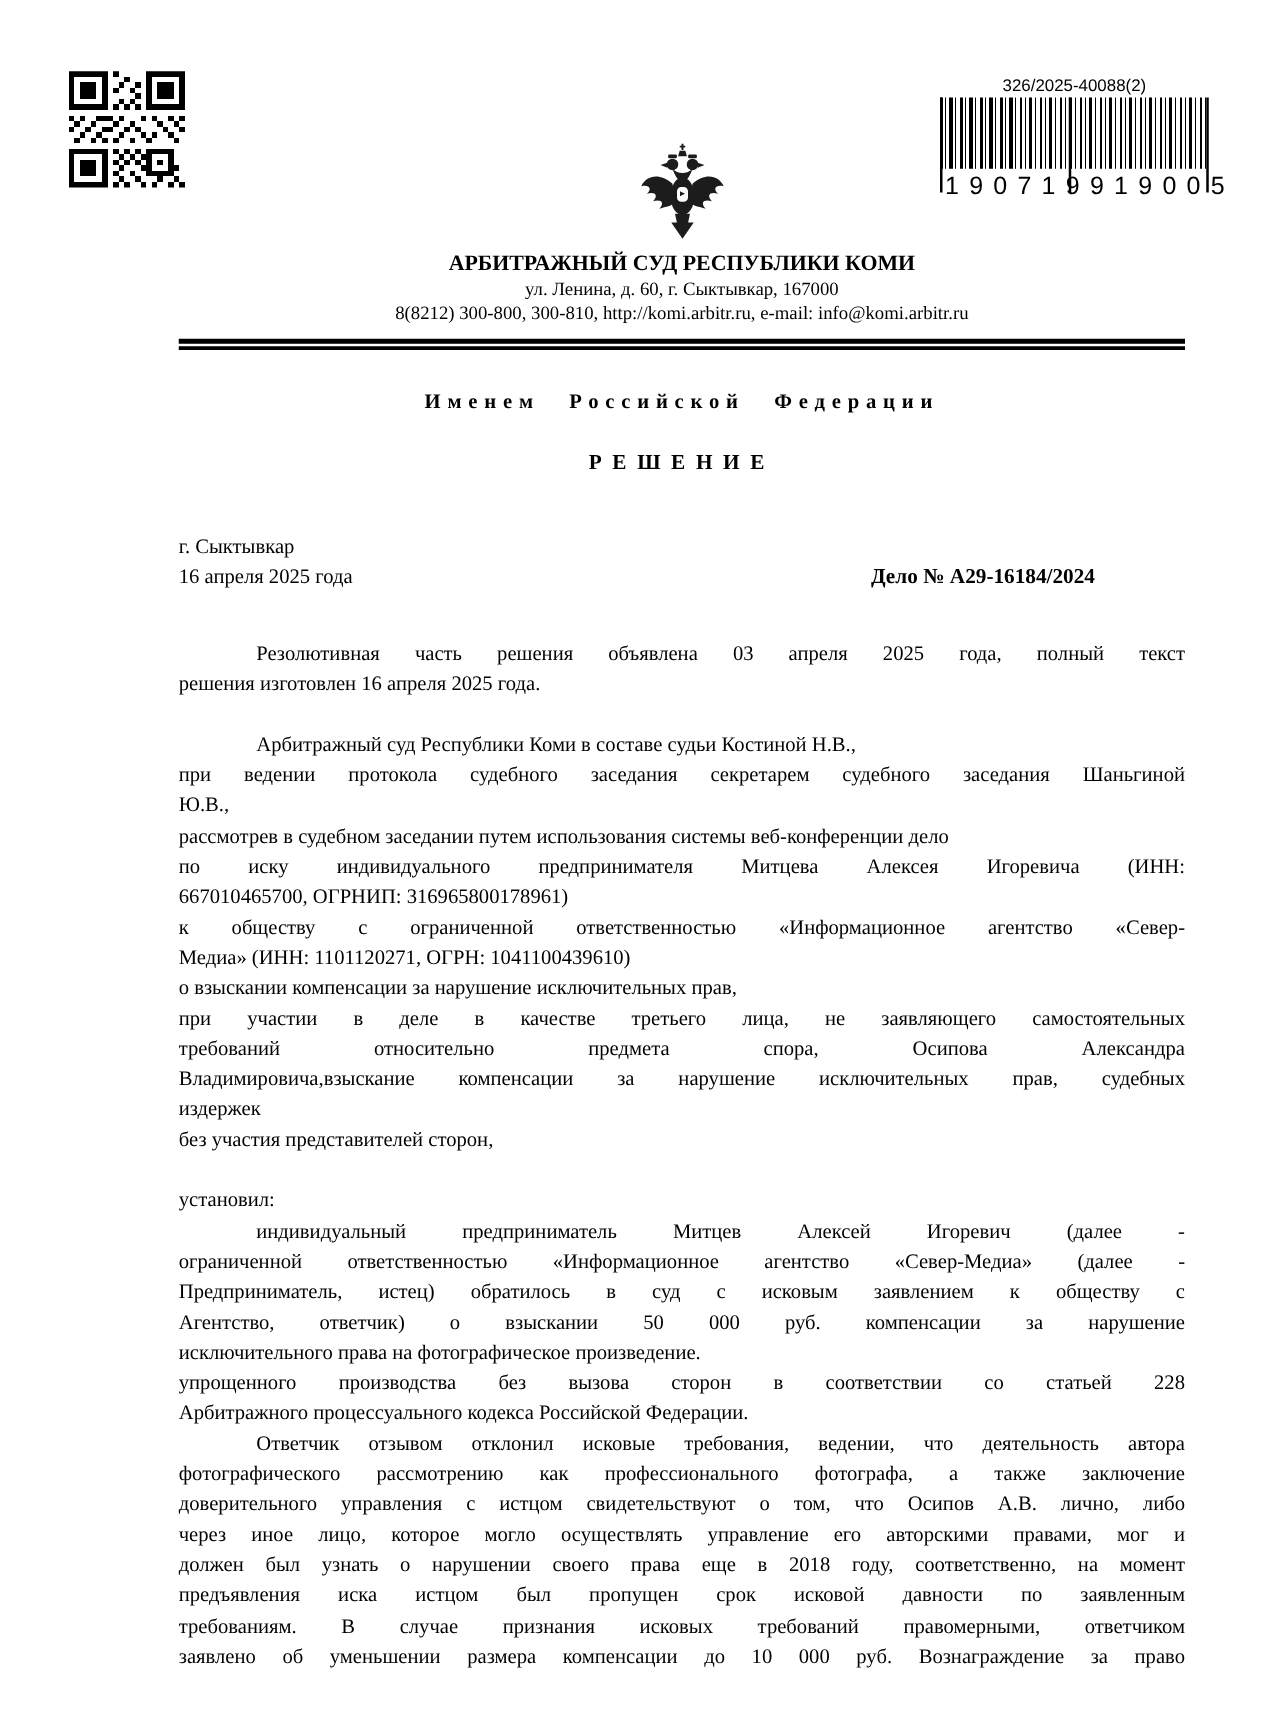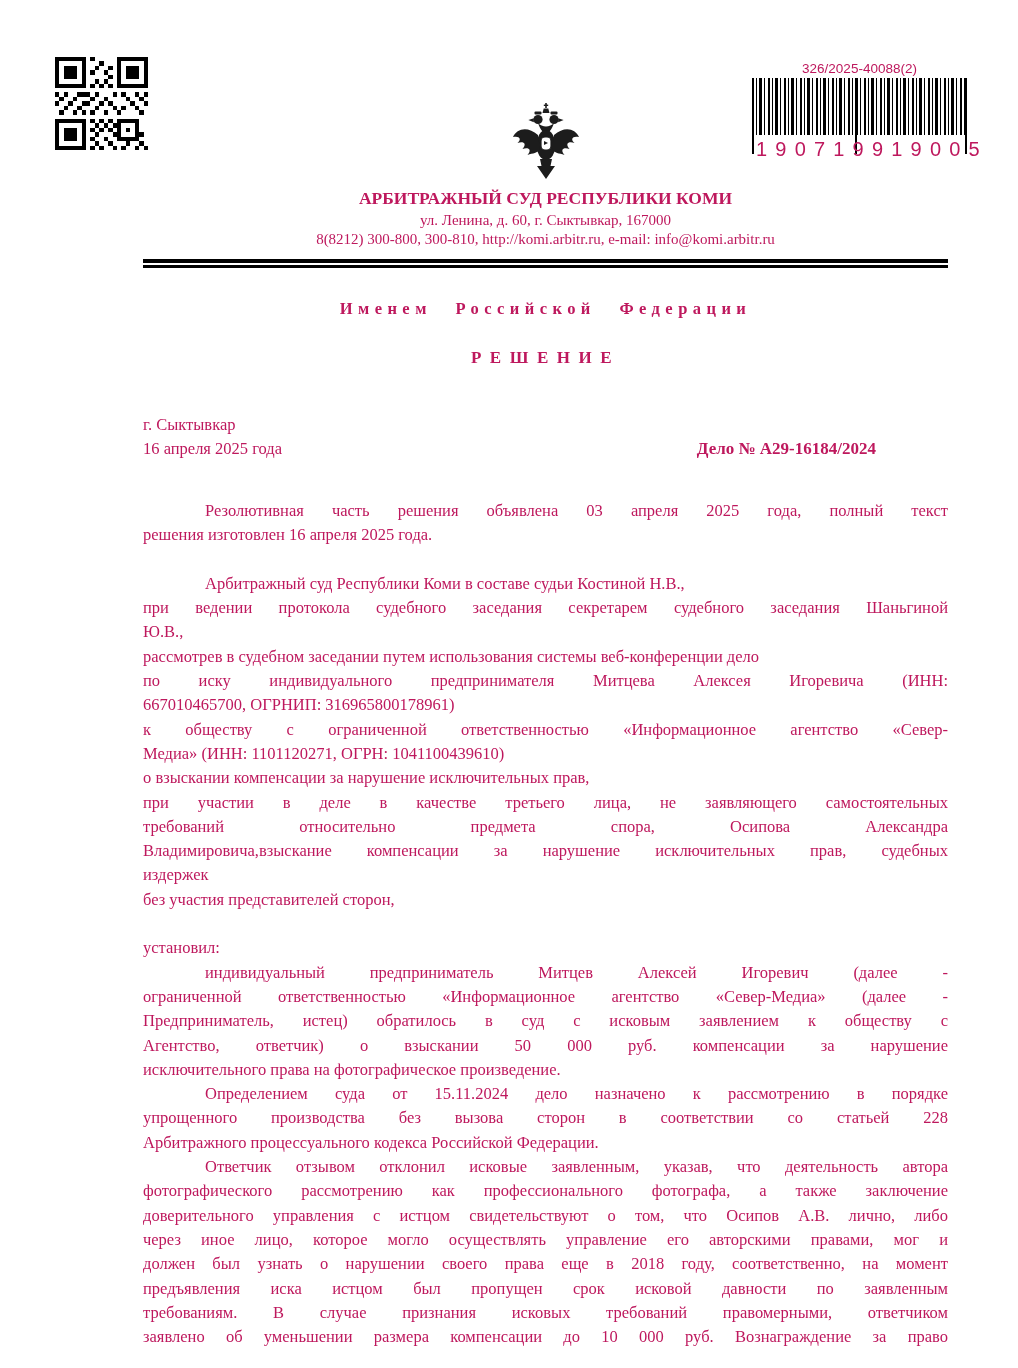--- a/index.html
+++ b/index.html
@@ -2,21 +2,21 @@
 <html><head>
 <meta charset="utf-8">
 <style>
   html,body{margin:0;padding:0;background:#fff;}
   .page{
     position:relative;
     width:1018px;height:1368px;
     background:#fff;
     overflow:hidden;
     font-family:"Liberation Serif","DejaVu Serif",serif;
-    color:#be185d;
+    color:#000000;
   }
   
   .qr{position:absolute;left:55px;top:57px;width:93px;height:93px;}
   
   .stamp{position:absolute;left:752px;top:60px;width:215px;}
   .bc-label{
     font-family:"Liberation Sans","DejaVu Sans",sans-serif;
     font-size:13.5px;text-align:center;line-height:17px;
   }
   .bc-wrap{position:relative;margin-top:1px;height:79px;}
@@ -27,21 +27,21 @@
       #000 7px 10px,#fff 10px 12px,#000 12px 13px,#fff 13px 16px);
   }
   .bc-guard{position:absolute;top:0;width:2px;height:76px;background:#000;}
   .bc-digits{
     position:absolute;left:4px;top:59px;right:0;
     font-family:"Liberation Sans","DejaVu Sans",sans-serif;
     font-size:20px;letter-spacing:8.2px;white-space:nowrap;
     background:transparent;line-height:24px;
   }
   
-  .content{position:absolute;left:143px;top:4px;width:805px;}
+  .content{position:absolute;left:143px;top:16px;width:805px;}
   .emblem{width:72px;height:80px;margin:98px auto 0 auto;display:block;}
   .court-name{
     margin-top:5px;text-align:center;
     font-weight:bold;font-size:17.5px;line-height:22px;
   }
   .court-address{margin-top:2px;text-align:center;font-size:15px;line-height:18px;}
   .court-contacts{margin-top:1px;text-align:center;font-size:15px;line-height:18px;}
   .divider{margin-top:11px;height:2px;border-top:4px solid #000;border-bottom:3px solid #000;}
   .in-name{
     margin-top:30px;text-align:center;font-weight:bold;
@@ -221,24 +221,23 @@
         <div class="line just">Владимировича,взыскание компенсации за нарушение исключительных прав, судебных</div>
         <div class="line">издержек</div>
         <div class="line">без участия представителей сторон,</div>
         <div class="line">&nbsp;</div>
         <div class="line">установил:</div>
         <div class="line indent just">индивидуальный предприниматель Митцев Алексей Игоревич (далее -</div>
         <div class="line just">ограниченной ответственностью «Информационное агентство «Север-Медиа» (далее -</div>
         <div class="line just">Предприниматель, истец) обратилось в суд с исковым заявлением к обществу с</div>
         <div class="line just">Агентство, ответчик) о взыскании 50 000 руб. компенсации за нарушение</div>
         <div class="line">исключительного права на фотографическое произведение.</div>
-        <div class="line indent just">Определением суда от 15.11.2024 дело назначено к рассмотрению в порядке</div>
         <div class="line just">упрощенного производства без вызова сторон в соответствии со статьей 228</div>
         <div class="line">Арбитражного процессуального кодекса Российской Федерации.</div>
-        <div class="line indent just">Ответчик отзывом отклонил исковые заявленным, указав, что деятельность автора</div>
+        <div class="line indent just">Ответчик отзывом отклонил исковые требования, ведении, что деятельность автора</div>
         <div class="line just">фотографического рассмотрению как профессионального фотографа, а также заключение</div>
         <div class="line just">доверительного управления с истцом свидетельствуют о том, что Осипов А.В. лично, либо</div>
         <div class="line just">через иное лицо, которое могло осуществлять управление его авторскими правами, мог и</div>
         <div class="line just">должен был узнать о нарушении своего права еще в 2018 году, соответственно, на момент</div>
         <div class="line just">предъявления иска истцом был пропущен срок исковой давности по заявленным</div>
         <div class="line just">требованиям. В случае признания исковых требований правомерными, ответчиком</div>
         <div class="line just">заявлено об уменьшении размера компенсации до 10 000 руб. Вознаграждение за право</div>
       </div>
 
   </div>

